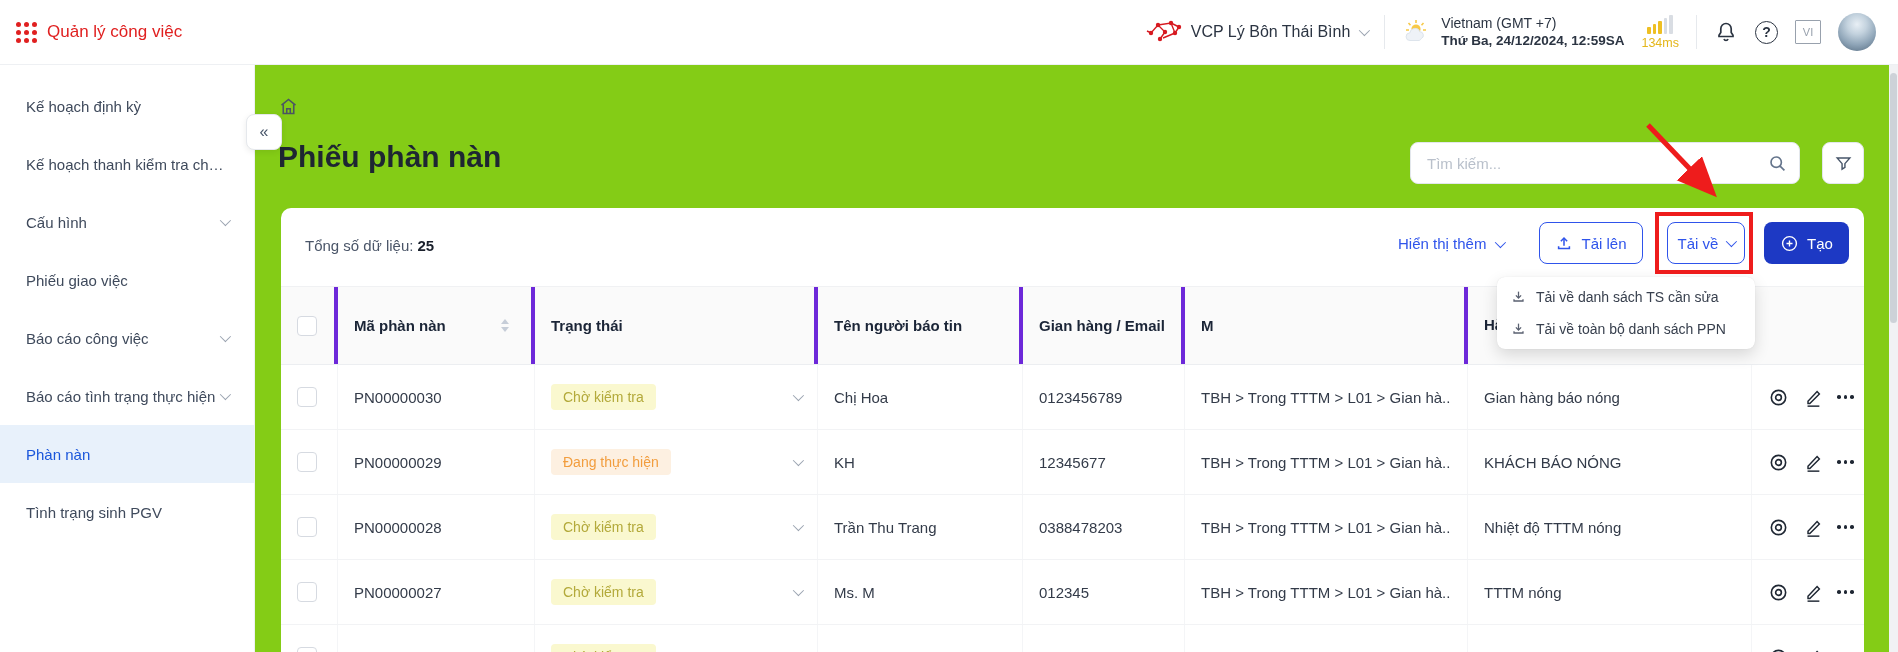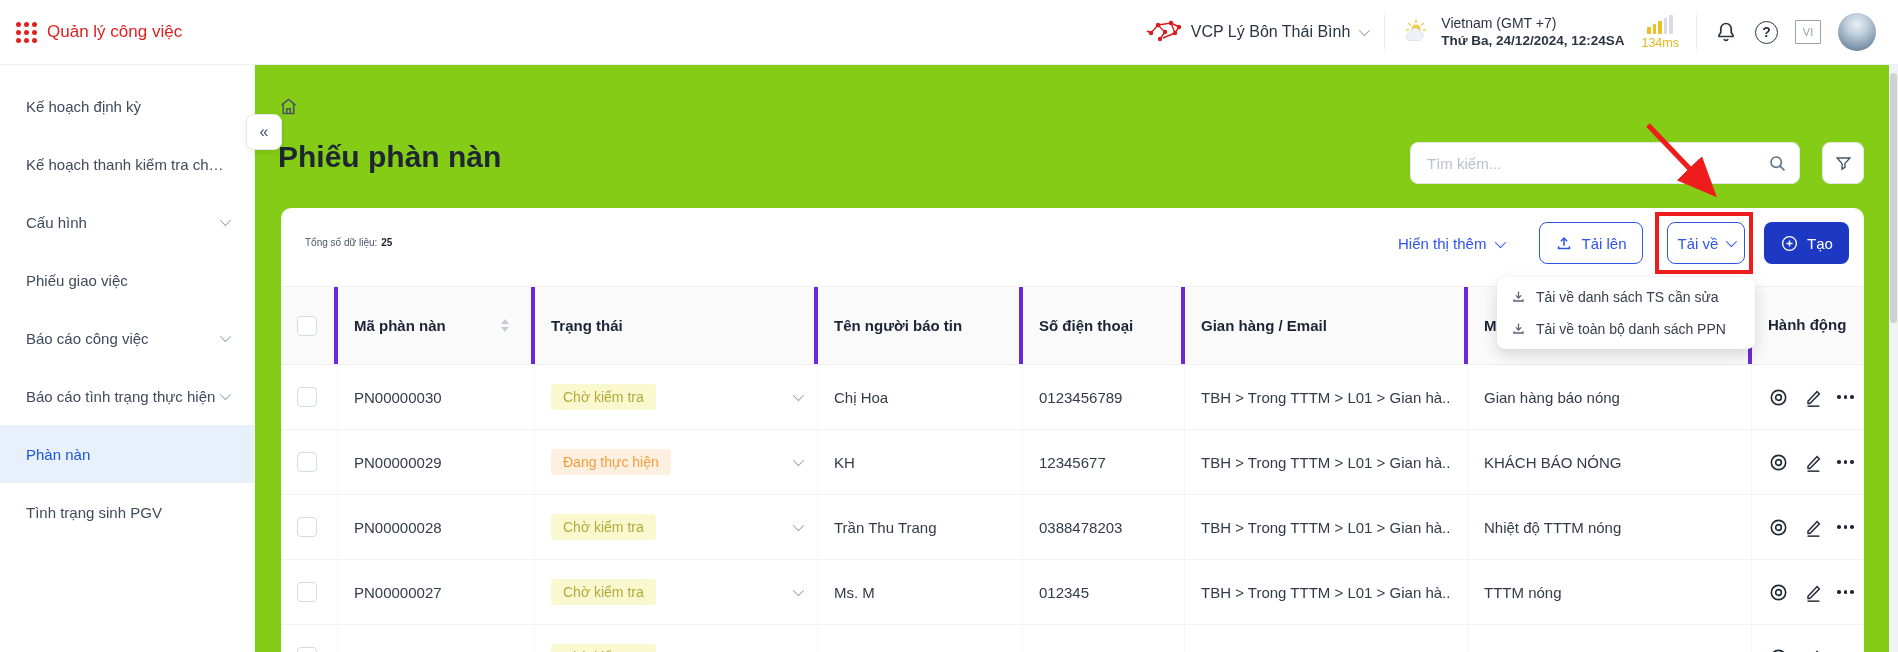--- a/index.html
+++ b/index.html
@@ -61,21 +61,21 @@
                     font-family:inherit;}
   .search-box input::placeholder{color:#b9c0cb;}
   .filter-btn{position:absolute;left:1822px;top:142px;width:42px;height:42px;background:#fff;
               border:1px solid #e3e7ec;border-radius:8px;display:flex;align-items:center;justify-content:center;
               cursor:pointer;box-sizing:border-box;}
 
   
   .card{position:absolute;left:281px;top:208px;width:1583px;height:444px;background:#fff;
         border-radius:10px 10px 0 0;}
   .toolbar{position:relative;height:78px;}
-  .total{position:absolute;left:24px;top:29px;font-size:10px;color:#4a5568;}
+  .total{position:absolute;left:24px;top:29px;font-size:15px;color:#4a5568;}
   .total b{color:#1a202c;margin-left:4px;}
   .link-more{position:absolute;left:1111px;top:26px;font-size:15px;color:#2f54eb;display:flex;
              align-items:center;gap:9px;cursor:pointer;background:none;border:none;font-family:inherit;}
   .btn{position:absolute;top:14px;height:42px;border-radius:8px;font-size:15px;display:flex;
        align-items:center;justify-content:center;gap:8px;cursor:pointer;font-family:inherit;box-sizing:border-box;}
   .btn-outline{background:#fff;border:1px solid #2f54eb;color:#2f54eb;}
   .btn-upload{left:1258px;width:104px;}
   .btn-download{left:1386px;width:78px;}
   .btn-create{left:1483px;width:85px;background:#1d39c4;border:none;color:#fff;}
 
@@ -166,21 +166,21 @@
       <div class="tz">
         <svg width="30" height="28" viewBox="0 0 30 28">
           <g stroke="#f7c948" stroke-width="1.6">
               <path d="M14 2v3M6.5 5l2 2.2M21.5 5l-2 2.2M4 12h3M24 12h-3"></path>
             </g>
           <circle cx="14" cy="11" r="4.6" fill="#f7c948"></circle>
           <path d="M8 22.5a3.8 3.8 0 0 1-.2-7.6 5.2 5.2 0 0 1 10-1.2 3.6 3.6 0 0 1 1.4 6.9 3.8 3.8 0 0 1-2 1.9z" fill="#eef2f7" stroke="#dde4ec" stroke-width="1"></path>
         </svg>
         <div class="tz-text">
           <span class="tz-line1">Vietnam (GMT +7)</span>
-          <span class="tz-line2">Thứ Ba, 24/12/2024, 12:24SA</span>
+          <span class="tz-line2">Thứ Ba, 24/12/2024, 12:59SA</span>
         </div>
       </div>
       <div class="latency">
         <span class="bars">
           <span class="b1"></span>
             <span class="b2"></span>
             <span class="b3"></span>
             <span class="b4"></span>
             <span class="b5"></span>
         </span>
@@ -295,23 +295,20 @@
         <span class="sort">
             <i class="up"></i>
             <i class="dn"></i>
           </span>
         </div>
       <div class="th">
           <span>Trạng thái</span>
         </div>
       <div class="th">
           <span>Tên người báo tin</span>
-        </div>
-      <div class="th">
-          <span>Số điện thoại</span>
         </div>
       <div class="th">
           <span>Gian hàng / Email</span>
         </div>
       <div class="th">
           <span>M</span>
         </div>
       <div class="th th-wrap">
           <span>Hành động</span>
         </div>

